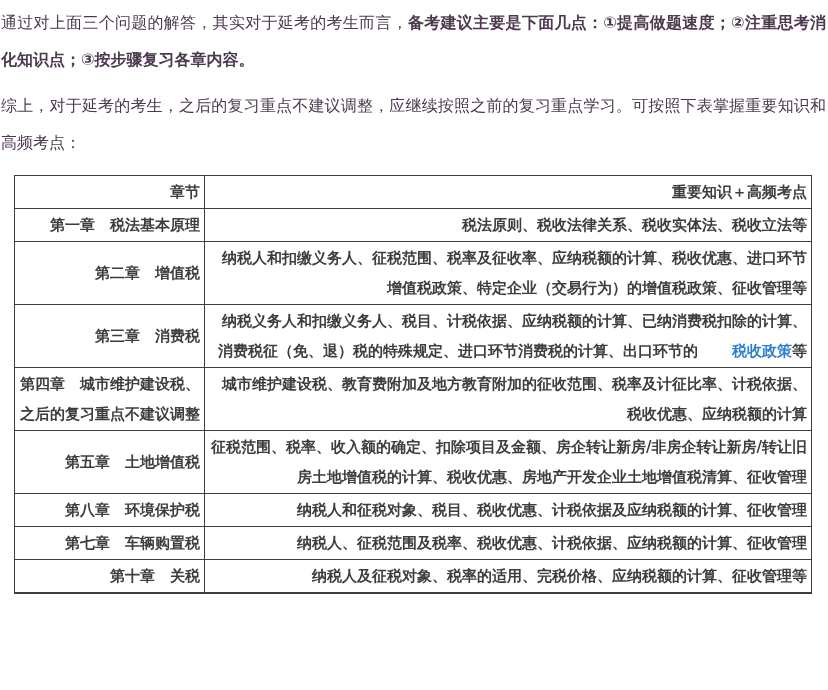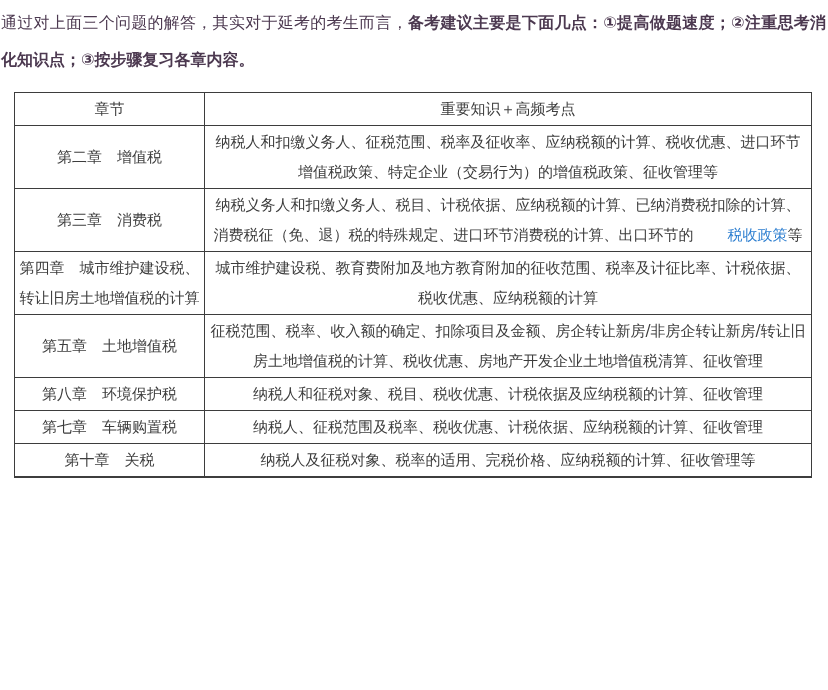--- a/index.html
+++ b/index.html
@@ -48,60 +48,65 @@
     border-bottom: 2px solid var(--c-border);
   }
   table.knowledge col.col-chapter { width: 190px; }
   table.knowledge th,
   table.knowledge td {
     border: 1px solid var(--c-border);
     padding: 1px 4px;
     font-size: 15px;
     line-height: 30px;
     color: var(--c-table);
-    font-weight: normal;
-    text-align: center;
+    font-weight: bold;
+    text-align: right;
     vertical-align: middle;
     word-break: break-all;
   }
   tr:last-child td { border-bottom: 2px solid var(--c-border); }
   .link {
     color: var(--c-link);
     cursor: pointer;
     padding-left: 34px;
   }
 </style>
 </head>
 <body>
 
 <div class="doc">
 
   <p class="para para1"><span>通过对上面三个问题的解答，其实对于延考的考生而言，</span><span class="bold-seg">备考建议主要是下面几点：①提高做题速度；②注重思考消化知识点；③按步骤复习各章内容。</span></p>
 
+  <p class="para para2">综上，对于延考的考生，之后的复习重点不建议调整，应继续按照之前的复习重点学习。可按照下表掌握重要知识和高频考点：</p>
 
   <table class="knowledge">
     <colgroup>
       <col class="col-chapter">
       <col class="col-points">
     </colgroup>
     <tbody>
       <tr>
         <th>章节</th>
         <th>重要知识＋高频考点</th>
       </tr>
       <tr>
+        <td>第一章　税法基本原理</td>
+        <td>税法原则、税收法律关系、税收实体法、税收立法等</td>
+      </tr>
+      <tr>
         <td>第二章　增值税</td>
         <td>纳税人和扣缴义务人、征税范围、税率及征收率、应纳税额的计算、税收优惠、进口环节增值税政策、特定企业（交易行为）的增值税政策、征收管理等</td>
       </tr>
       <tr>
         <td>第三章　消费税</td>
         <td><span>纳税义务人和扣缴义务人、税目、计税依据、应纳税额的计算、已纳消费税扣除的计算、消费税征（免、退）税的特殊规定、进口环节消费税的计算、出口环节的</span><span class="link">税收政策</span><span>等</span></td>
       </tr>
       <tr>
-        <td>第四章　城市维护建设税、转让旧房土地增值税的计算</td>
+        <td>第四章　城市维护建设税、之后的复习重点不建议调整</td>
         <td>城市维护建设税、教育费附加及地方教育附加的征收范围、税率及计征比率、计税依据、税收优惠、应纳税额的计算</td>
       </tr>
       <tr>
         <td>第五章　土地增值税</td>
         <td>征税范围、税率、收入额的确定、扣除项目及金额、房企转让新房/非房企转让新房/转让旧房土地增值税的计算、税收优惠、房地产开发企业土地增值税清算、征收管理</td>
       </tr>
       <tr>
         <td>第八章　环境保护税</td>
         <td>纳税人和征税对象、税目、税收优惠、计税依据及应纳税额的计算、征收管理</td>
       </tr>

